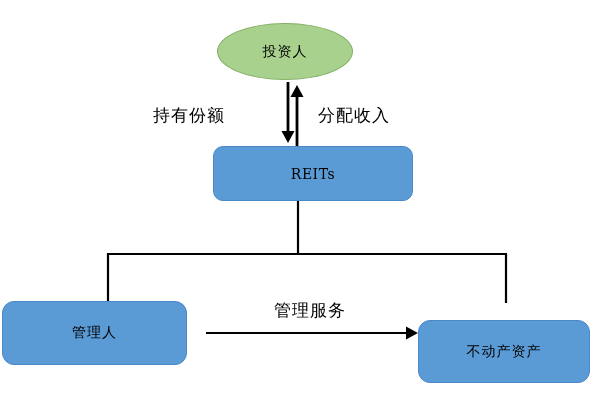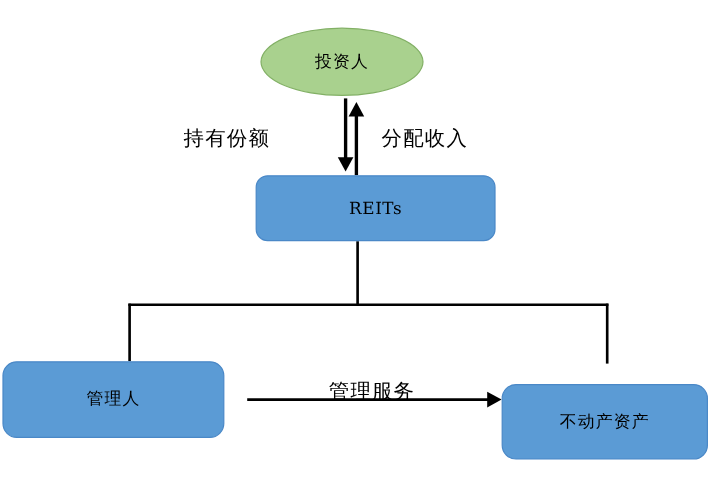--- a/index.html
+++ b/index.html
@@ -70,21 +70,21 @@
   }
   .edge-label {
     position: absolute;
     font-size: 17px;
     letter-spacing: 1px;
     white-space: nowrap;
     transform: translateX(-50%);
   }
   .label-hold   { left: 189px; top: 104px; }
   .label-income { left: 354px; top: 104px; }
-  .label-service{ left: 310px; top: 299px; margin-top: 16px; }
+  .label-service{ left: 310px; top: 299px; }
 </style>
 </head>
 <body>
 
 <div class="canvas">
 
   <svg class="edges-svg" width="600" height="400" viewBox="0 0 600 400" xmlns="http://www.w3.org/2000/svg">
 
     <g>
       <line x1="288" y1="82" x2="288" y2="133" stroke="#000000" stroke-width="2.8"></line>

